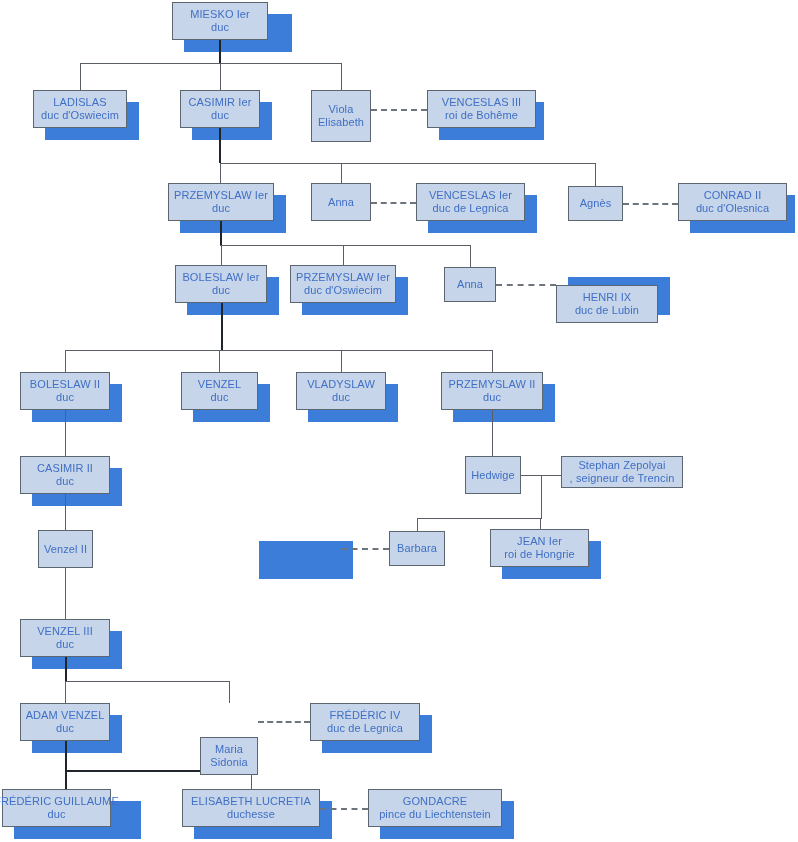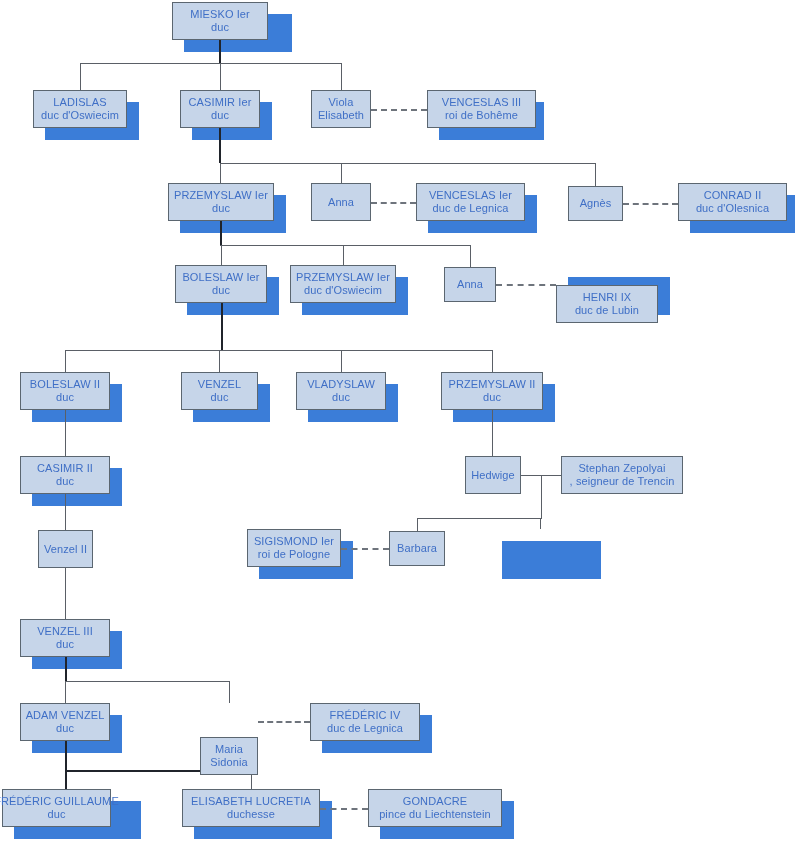--- a/index.html
+++ b/index.html
@@ -152,21 +152,21 @@
   <div class="node" style="left:33px;top:90px;width:94px;height:38px;">
     <span class="l1">LADISLAS</span>
     <span class="l2">duc d'Oswiecim</span>
   </div>
 
   <div class="node" style="left:180px;top:90px;width:80px;height:38px;">
     <span class="l1">CASIMIR Ier</span>
     <span class="l2">duc</span>
   </div>
 
-  <div class="node" style="left:311px;top:90px;width:60px;height:38px;">
+  <div class="node" style="left:311px;top:90px;width:60px;height:52px;">
     <span class="l1">Viola</span>
     <span class="l2">Elisabeth</span>
   </div>
 
   <div class="node" style="left:427px;top:90px;width:109px;height:38px;">
     <span class="l1">VENCESLAS III</span>
     <span class="l2">roi de Bohême</span>
   </div>
 
   <div class="node" style="left:168px;top:183px;width:106px;height:38px;">
@@ -233,38 +233,38 @@
 
   <div class="node" style="left:20px;top:456px;width:90px;height:38px;">
     <span class="l1">CASIMIR II</span>
     <span class="l2">duc</span>
   </div>
 
   <div class="node" style="left:465px;top:456px;width:56px;height:38px;">
     <span class="l1">Hedwige</span>
   </div>
 
-  <div class="node" style="left:561px;top:456px;width:122px;height:38px;justify-content:center;">
+  <div class="node" style="left:561px;top:456px;width:122px;height:32px;justify-content:center;">
     <span class="l1">Stephan Zepolyai</span>
     <span class="l2">, seigneur de Trencin</span>
   </div>
 
   <div class="node" style="left:38px;top:530px;width:55px;height:38px;">
     <span class="l1">Venzel II</span>
   </div>
 
-  <div class="node" style="left:247px;top:529px;width:94px;height:38px;">
-    <span class="l1">SIGISMOND Ier</span>
-    <span class="l2">roi de Pologne</span>
-  </div>
 
   <div class="node" style="left:389px;top:531px;width:56px;height:35px;">
     <span class="l1">Barbara</span>
   </div>
 
+  <div class="node" style="left:490px;top:529px;width:99px;height:38px;">
+    <span class="l1">JEAN Ier</span>
+    <span class="l2">roi de Hongrie</span>
+  </div>
 
   <div class="node" style="left:20px;top:619px;width:90px;height:38px;">
     <span class="l1">VENZEL III</span>
     <span class="l2">duc</span>
   </div>
 
   <div class="node" style="left:20px;top:703px;width:90px;height:38px;">
     <span class="l1">ADAM VENZEL</span>
     <span class="l2">duc</span>
   </div>

